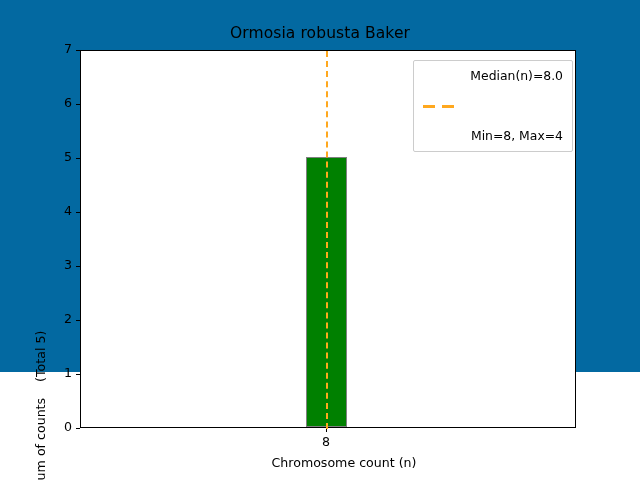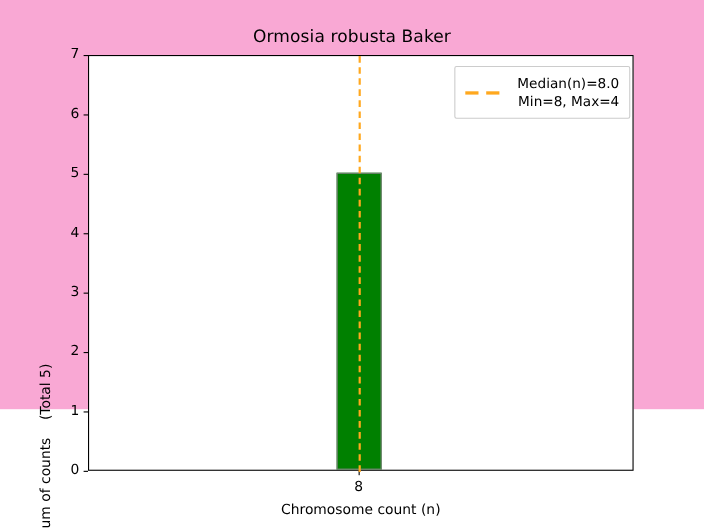--- a/index.html
+++ b/index.html
@@ -11,21 +11,21 @@
     width: 640px;
     height: 480px;
     font-family: "DejaVu Sans", sans-serif;
     color: #000000;
     overflow: hidden;
   }
   #figure {
     position: relative;
     width: 640px;
     height: 372px;
-    background: #f9a8d4;
+    background: #0369a1;
   }
 
   
   #chart-title {
     position: absolute;
     left: 0;
     top: 24px;
     width: 640px;
     text-align: center;
     font-size: 15.5px;
@@ -93,21 +93,21 @@
     width: 60px;
     text-align: center;
     font-size: 12.6px;
     line-height: 14px;
     color: #000000;
   }
 
   
   #xlabel {
     position: absolute;
-    left: 80px;
+    left: 96px;
     top: 455px;
     width: 496px;
     text-align: center;
     font-size: 12.6px;
     color: #000000;
   }
   #ylabel-wrap {
     position: absolute;
     left: 0px;
     top: 50px;
@@ -160,20 +160,21 @@
     height: 0;
     border-top: 3px solid #ffa81e;
   }
   .legend-sample .dash.d1 { left: 0px;  width: 12px; }
   .legend-sample .dash.d2 { left: 19px; width: 12px; }
   .legend-texts {
     display: flex;
     flex-direction: column;
     align-items: flex-end;
     flex: 1 1 auto;
+    gap: 44px;
   }
   .legend-label {
     font-size: 12.4px;
     line-height: 16px;
     color: #000000;
     white-space: nowrap;
   }
 </style>
 </head>
 <body>

